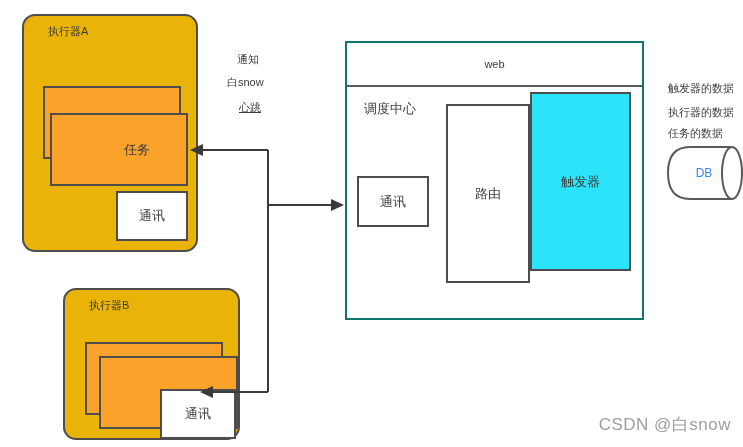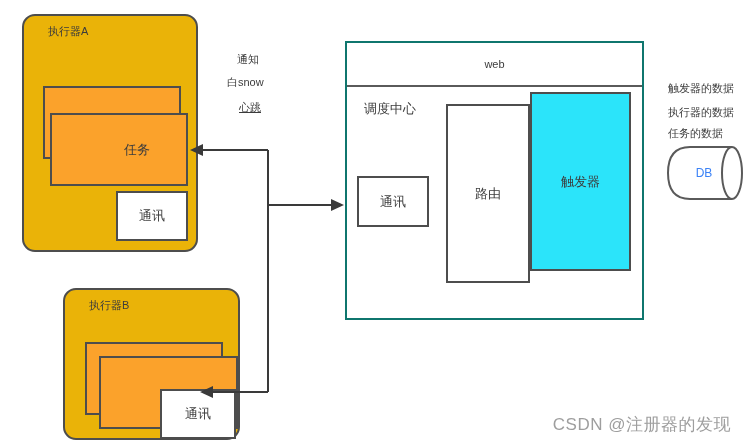--- a/index.html
+++ b/index.html
@@ -94,15 +94,15 @@
       <line x1="268" y1="392" x2="212" y2="392"></line>
       <line x1="268" y1="205" x2="332" y2="205"></line>
     </g>
     <g fill="#3a3a3a" stroke="none">
       <polygon points="190,150 203,144 203,156"></polygon>
       <polygon points="200,392 213,386 213,398"></polygon>
       <polygon points="344,205 331,199 331,211"></polygon>
     </g>
   </svg>
 
-  <div class="watermark">CSDN @注册器的发现</div>
+  <div class="watermark">CSDN @白snow</div>
 
 </div>
 
 </body></html>

